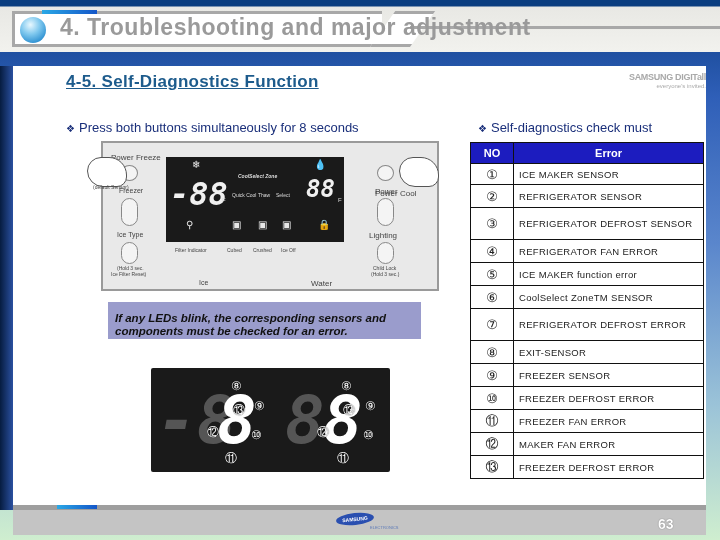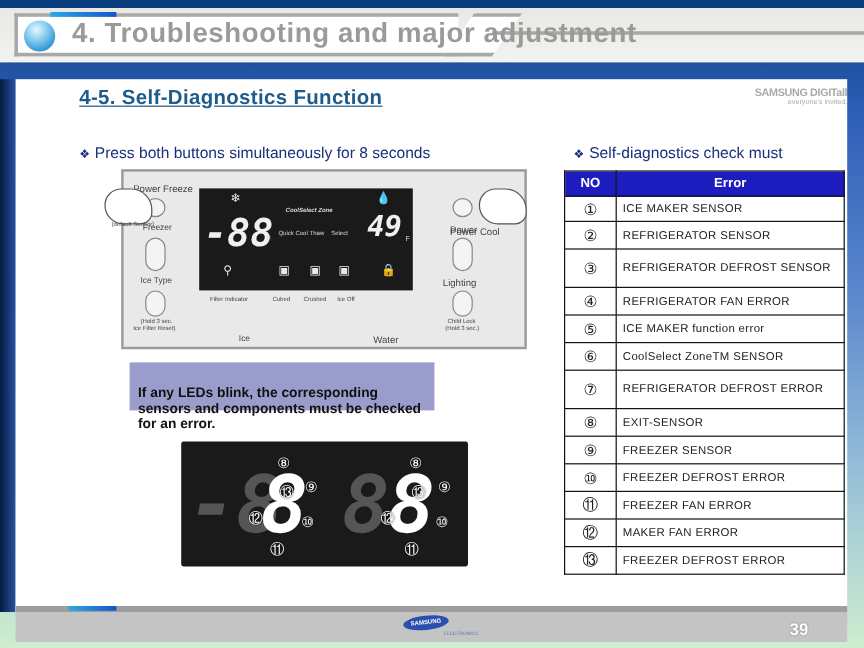--- a/index.html
+++ b/index.html
@@ -80,22 +80,22 @@
     position: absolute; left: 63px; top: 14px; width: 178px; height: 85px; background: #1a1a1a;
   }
   .lcd .seg { position: absolute; color: #f0f0f0; font-family: "DejaVu Sans Mono", monospace; font-weight: bold; font-style: italic; }
   .lcd .mini { position: absolute; color: #ddd; font-size: 5px; white-space: nowrap; }
   .lcd .ic { position: absolute; color: #e8e8e8; font-size: 10px; }
   .hand {
     position: absolute; width: 40px; height: 30px; border: 1px solid #555; border-radius: 14px 18px 10px 16px; background: #fff;
   }
   
   .note {
-    position: absolute; left: 108px; top: 302px; width: 254px; height: 37px;
-    background: #9a9ccc; padding: 20px 7px; font-size: 11.5px; font-weight: bold; color: #111; line-height: 13px;
+    position: absolute; left: 108px; top: 302px; width: 313px; height: 37px;
+    background: #9a9ccc; padding: 10px 7px; font-size: 11.5px; font-weight: bold; color: #111; line-height: 13px; font-style: italic;
   }
   
   .lcd-big {
     position: absolute; left: 151px; top: 368px; width: 239px; height: 104px; background: #1a1a1a; border-radius: 2px;
   }
   .lcd-big .dim { position: absolute; color: #555; font-family: "DejaVu Sans Mono", monospace; font-weight: bold; font-style: italic; font-size: 66px; line-height: 66px; }
   .lcd-big .lit { position: absolute; color: #fff; font-family: "DejaVu Sans Mono", monospace; font-weight: bold; font-style: italic; font-size: 66px; line-height: 66px; }
   .lcd-big .num { position: absolute; color: #fff; font-size: 12px; line-height: 12px; text-shadow: 0 0 1px #000; }
   
   .tbl {
@@ -181,21 +181,21 @@
 
   <div class="lcd">
     <span class="ic" style="left:26px;top:2px;">❄</span>
     <span class="seg" style="left:4px;top:18px;font-size:32px;">-88</span>
     <span class="mini" style="left:56px;top:40px;font-size:6px;">F</span>
     <span class="mini" style="left:72px;top:16px;font-size:5px;font-style:italic;font-weight:bold;">CoolSelect Zone</span>
     <span class="mini" style="left:66px;top:35px;">Quick Cool</span>
     <span class="mini" style="left:92px;top:35px;">Thaw</span>
     <span class="mini" style="left:110px;top:35px;">Select</span>
     <span class="ic" style="left:148px;top:2px;">💧</span>
-    <span class="seg" style="left:140px;top:18px;font-size:24px;">49</span>
+    <span class="seg" style="left:140px;top:18px;font-size:24px;">88</span>
     <span class="mini" style="left:172px;top:40px;font-size:6px;">F</span>
     <span class="ic" style="left:20px;top:62px;">⚲</span>
     <span class="ic" style="left:66px;top:62px;">▣</span>
     <span class="ic" style="left:92px;top:62px;">▣</span>
     <span class="ic" style="left:116px;top:62px;">▣</span>
     <span class="ic" style="left:152px;top:62px;">🔒</span>
   </div>
   <span class="lbl" style="left:72px;top:104px;font-size:5px;">Filter Indicator</span>
   <span class="lbl" style="left:124px;top:104px;font-size:5px;">Cubed</span>
   <span class="lbl" style="left:150px;top:104px;font-size:5px;">Crushed</span>
@@ -285,13 +285,13 @@
         <td class="no">⑬</td>
         <td class="err">FREEZER DEFROST ERROR</td>
       </tr>
   </tbody>
 </table>
 
 <div class="footer"></div>
 <div class="footer-accent"></div>
 <div class="samsung-logo">SAMSUNG</div>
 <div class="samsung-sub">ELECTRONICS</div>
-<div class="page-num">39</div>
+<div class="page-num">63</div>
 
 </body></html>

